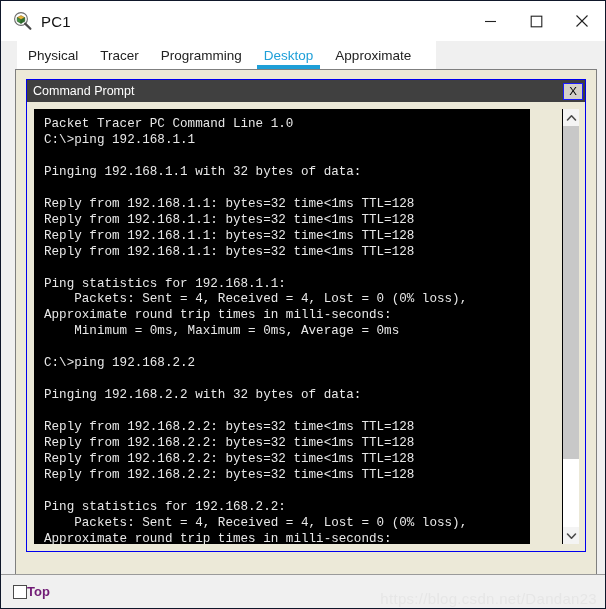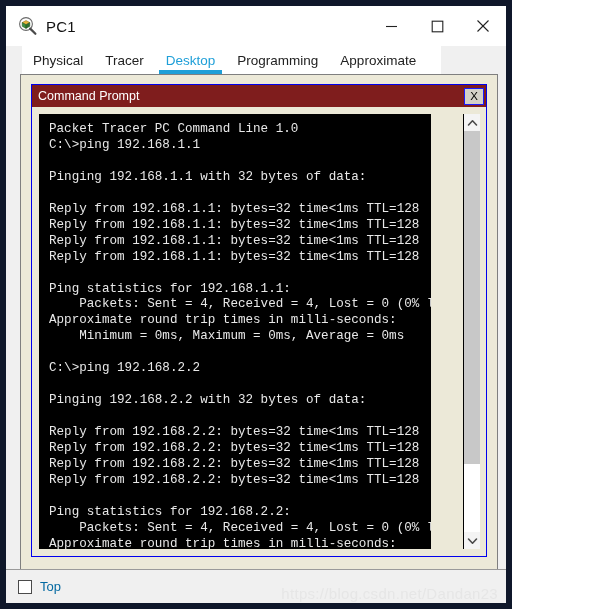--- a/index.html
+++ b/index.html
@@ -9,24 +9,24 @@
   body {
     width: 606px;
     height: 609px;
     background: #ffffff;
     font-family: "Liberation Sans", sans-serif;
     overflow: hidden;
   }
 
   #app-window {
     position: relative;
-    width: 512px;
+    width: 606px;
     height: 609px;
     box-sizing: border-box;
-    border: 6px solid #0f172a;
+    border: 1px solid #0f172a;
     background: #f0f0f0;
     display: flex;
     flex-direction: column;
   }
 
   
   #title-bar {
     position: relative;
     height: 40px;
     background: #ffffff;
@@ -122,21 +122,21 @@
   #cmd-window {
     border: 1px solid #0000ee;
     background: #ECE9D8;
     box-sizing: border-box;
     height: 473px;
     display: flex;
     flex-direction: column;
   }
   #cmd-title-bar {
     height: 22px;
-    background: #7f1d1d;
+    background: #404040;
     display: flex;
     align-items: center;
     justify-content: space-between;
     padding: 0 2px 0 6px;
     flex: 0 0 auto;
   }
   #cmd-title-text {
     color: #ffffff;
     font-size: 12.5px;
     white-space: nowrap;
@@ -235,23 +235,23 @@
   #top-checkbox {
     width: 14px;
     height: 14px;
     border: 1px solid #4a4a4a;
     background: #ffffff;
     box-sizing: border-box;
     flex: 0 0 auto;
     cursor: default;
   }
   #top-checkbox-label {
-    margin-left: 8px;
     font-size: 13px;
-    color: #0369a1;
+    color: #701a75;
+    font-weight: bold;
   }
   #watermark {
     position: absolute;
     right: 8px;
     bottom: 1px;
     font-size: 15px;
     color: #e6e6e6;
     white-space: nowrap;
     letter-spacing: 0.3px;
     user-select: none;
@@ -295,25 +295,25 @@
   </div>
 
   <div id="tab-strip">
     <div id="tab-strip-inner">
       <div class="tab">
         <span>Physical</span>
       </div>
       <div class="tab">
         <span>Tracer</span>
       </div>
+      <div class="tab">
+        <span>Programming</span>
+      </div>
       <div class="tab active">
         <span>Desktop</span>
-      </div>
-      <div class="tab">
-        <span>Programming</span>
       </div>
       <div class="tab">
         <span>Approximate</span>
       </div>
     </div>
   </div>
 
   <div id="content-panel">
 
     <div id="cmd-window">

